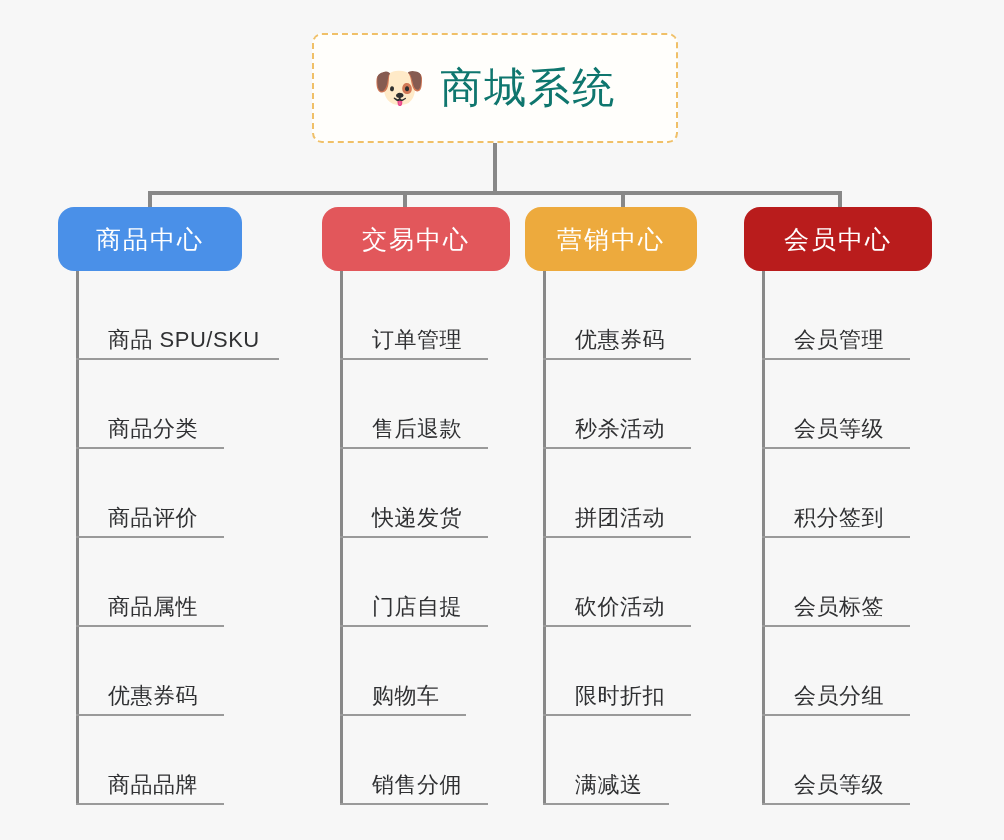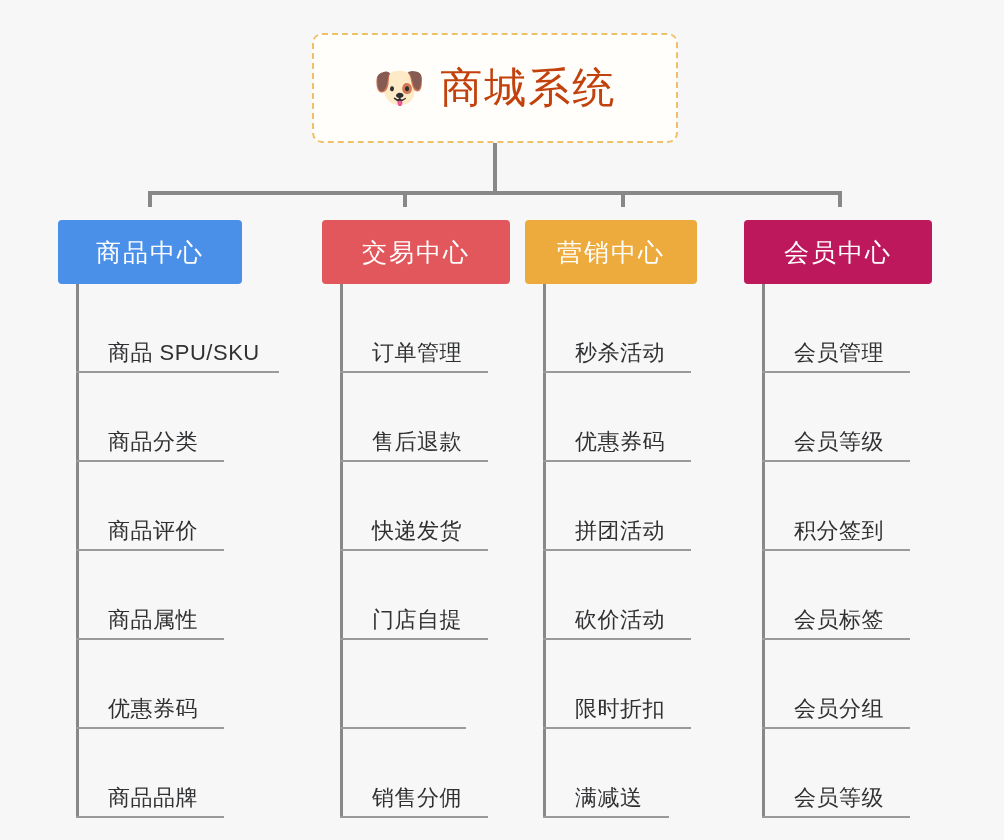--- a/index.html
+++ b/index.html
@@ -73,29 +73,28 @@
     height: 16px;
   }
 
   
   .column {
     position: absolute;
     top: 207px;
   }
   .cat-box {
     height: 64px;
-    border-radius: 4px;
+    border-radius: 16px;
     display: flex;
     align-items: center;
     justify-content: center;
     color: #ffffff;
     font-size: 25px;
     letter-spacing: 2px;
     box-sizing: border-box;
-    margin-top: 13px;
   }
 
   
   .branch-area {
     position: relative;
     margin-left: 18px;
     padding-left: 0;
   }
   .spine {
     position: absolute;
@@ -133,21 +132,21 @@
     margin-top: 45px;
   }
 </style>
 </head>
 <body style="background: rgb(247, 247, 247);">
 
 <div id="mindmap">
 
   <div class="root-node" style="border-color: rgb(240, 192, 104); background: rgb(255, 254, 251);">
     <span class="root-emoji">🐶</span>
-    <span class="root-title" style="color: #c2410c;">商城系统</span>
+    <span class="root-title" style="color: #0f766e;">商城系统</span>
   </div>
 
   <div class="conn conn-root-stem" style="background: rgb(136, 136, 136);"></div>
   <div class="conn conn-hbar" style="background: rgb(136, 136, 136);"></div>
 
   <div id="drops">
       <div class="conn conn-drop" style="left: 148px; background: rgb(136, 136, 136);"></div>
       <div class="conn conn-drop" style="left: 403px; background: rgb(136, 136, 136);"></div>
       <div class="conn conn-drop" style="left: 621px; background: rgb(136, 136, 136);"></div>
       <div class="conn conn-drop" style="left: 838px; background: rgb(136, 136, 136);"></div>
@@ -202,40 +201,41 @@
             <li class="leaf-item">
               <div class="leaf-underline" style="width: 148px;"></div>
               <span class="leaf-label">快递发货</span>
             </li>
             <li class="leaf-item">
               <div class="leaf-underline" style="width: 148px;"></div>
               <span class="leaf-label">门店自提</span>
             </li>
             <li class="leaf-item">
               <div class="leaf-underline" style="width: 126px;"></div>
+              <span class="leaf-label">购物车</span>
             </li>
             <li class="leaf-item">
               <div class="leaf-underline" style="width: 148px;"></div>
               <span class="leaf-label">销售分佣</span>
             </li>
           </ul>
         </div>
       </div>
       <div class="column" style="left: 525px; width: 188px;">
         <div class="cat-box" style="background: rgb(237, 170, 61); width: 172px;">营销中心</div>
         <div class="branch-area">
           <div class="spine" style="background: rgb(136, 136, 136);"></div>
           <ul class="leaf-list">
             <li class="leaf-item">
               <div class="leaf-underline" style="width: 148px;"></div>
+              <span class="leaf-label">优惠券码</span>
+            </li>
+            <li class="leaf-item">
+              <div class="leaf-underline" style="width: 148px;"></div>
               <span class="leaf-label">秒杀活动</span>
-            </li>
-            <li class="leaf-item">
-              <div class="leaf-underline" style="width: 148px;"></div>
-              <span class="leaf-label">优惠券码</span>
             </li>
             <li class="leaf-item">
               <div class="leaf-underline" style="width: 148px;"></div>
               <span class="leaf-label">拼团活动</span>
             </li>
             <li class="leaf-item">
               <div class="leaf-underline" style="width: 148px;"></div>
               <span class="leaf-label">砍价活动</span>
             </li>
             <li class="leaf-item">
@@ -243,21 +243,21 @@
               <span class="leaf-label">限时折扣</span>
             </li>
             <li class="leaf-item">
               <div class="leaf-underline" style="width: 126px;"></div>
               <span class="leaf-label">满减送</span>
             </li>
           </ul>
         </div>
       </div>
       <div class="column" style="left: 744px; width: 188px;">
-        <div class="cat-box" style="background: #be185d; width: 188px;">会员中心</div>
+        <div class="cat-box" style="background: #b91c1c; width: 188px;">会员中心</div>
         <div class="branch-area">
           <div class="spine" style="background: rgb(136, 136, 136);"></div>
           <ul class="leaf-list">
             <li class="leaf-item">
               <div class="leaf-underline" style="width: 148px;"></div>
               <span class="leaf-label">会员管理</span>
             </li>
             <li class="leaf-item">
               <div class="leaf-underline" style="width: 148px;"></div>
               <span class="leaf-label">会员等级</span>

